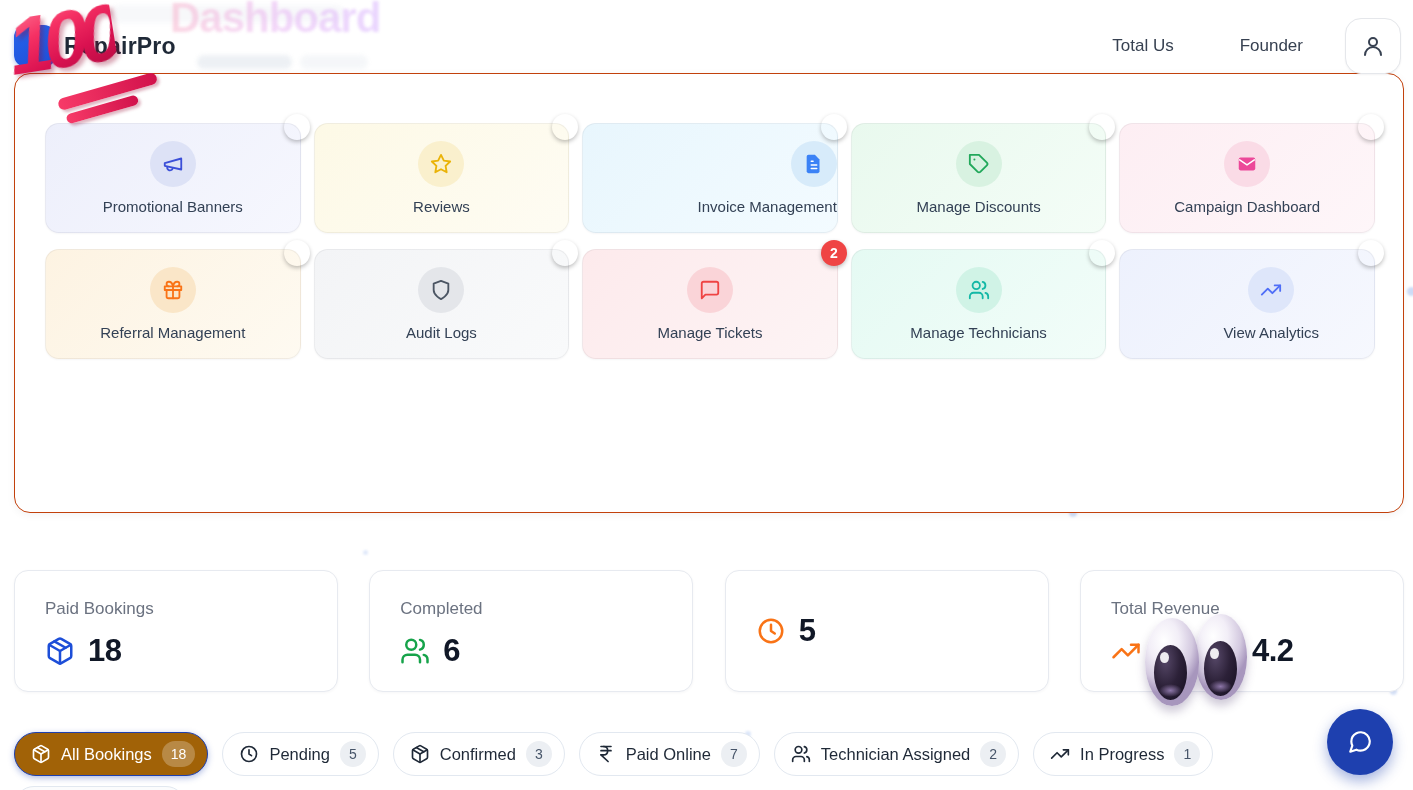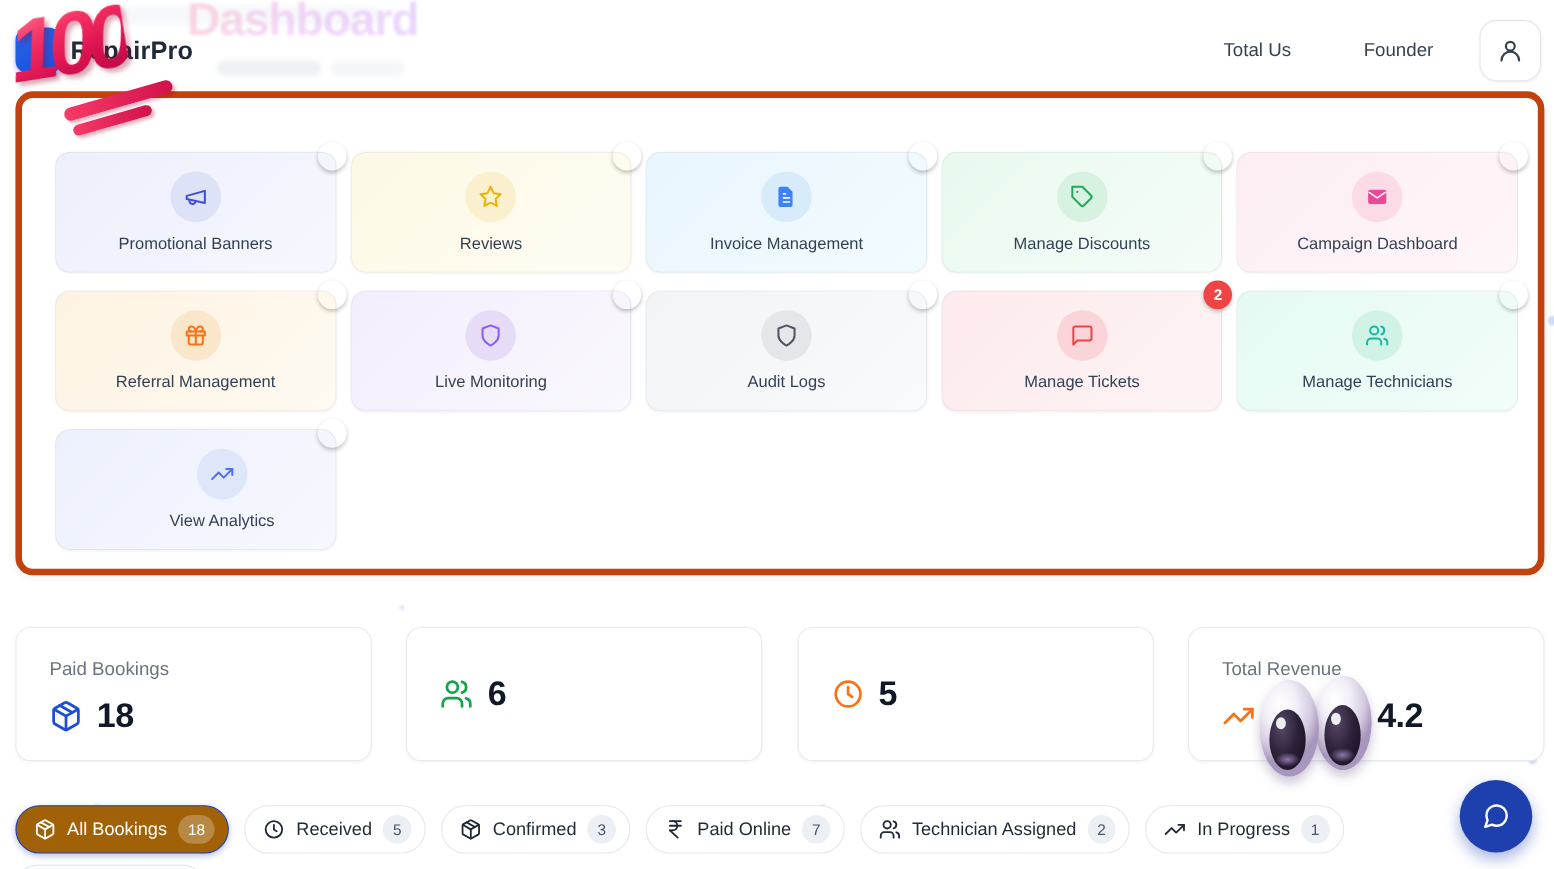--- a/index.html
+++ b/index.html
@@ -27,22 +27,22 @@
         flex:0 0 auto;box-shadow:0 2px 5px rgba(29,78,216,.35);}
   .brand{margin-left:8px;font-size:23px;font-weight:700;color:#1f2937;letter-spacing:.2px;}
   .nav-spacer{flex:1;}
   .nav-link{font-size:17px;color:#374151;margin-left:66px;cursor:pointer;white-space:nowrap;}
   .profile-btn{width:54px;height:54px;margin-left:42px;border-radius:16px;border:1px solid #e5e7eb;
                background:#fff;display:flex;align-items:center;justify-content:center;color:#374151;
                box-shadow:0 1px 2px rgba(15,23,42,.05);cursor:pointer;}
   .profile-btn svg{width:24px;height:24px;}
 
   
-  .main-card{position:absolute;left:14px;top:83px;width:1390px;height:440px;box-sizing:border-box;
-             background:#fff;border:6px solid #c2410c;border-radius:16px;
+  .main-card{position:absolute;left:14px;top:73px;width:1390px;height:440px;box-sizing:border-box;
+             background:#fff;border:1px solid #c2410c;border-radius:16px;
              box-shadow:0 2px 8px rgba(15,23,42,.05);}
   .tiles-grid{position:absolute;left:30px;top:49px;width:1330px;
               display:grid;grid-template-columns:repeat(5,1fr);grid-auto-rows:110px;gap:16px 13px;}
   .tile{position:relative;border-radius:14px;border:1px solid rgba(2,6,23,.05);cursor:pointer;
         display:flex;flex-direction:column;align-items:center;justify-content:center;gap:11px;
         box-shadow:0 1px 2px rgba(15,23,42,.04);}
   .tile-icon-circle{width:46px;height:46px;border-radius:50%;display:flex;align-items:center;justify-content:center;}
   .tile .icon svg{width:22px;height:22px;display:block;}
   .tile-label{font-size:15px;color:#334155;}
   .tile-badge{position:absolute;top:-10px;right:-10px;width:26px;height:26px;border-radius:50%;
@@ -171,21 +171,21 @@
     <div class="tile-badge" hidden=""></div>
     <div class="tile-icon-circle" style="background: rgb(250, 240, 205);">
             <span class="icon" style="display: block; width: 22px; height: 22px; color: rgb(234, 179, 8);">
               <svg viewBox="0 0 24 24" fill="none" stroke="currentColor" stroke-width="2" stroke-linecap="round" stroke-linejoin="round" style="width:100%;height:100%;display:block">
                 <path d="M12 2l3.09 6.26L22 9.27l-5 4.87L18.18 21 12 17.77 5.82 21 7 14.14l-5-4.87 6.91-1.01L12 2z"></path>
               </svg>
             </span>
           </div>
     <div class="tile-label">Reviews</div>
   </div>
-        <div class="tile" style="background: linear-gradient(135deg, rgb(232, 246, 253), rgb(243, 251, 255));">
+        <div class="tile" style="background: linear-gradient(135deg, rgb(232, 246, 253), rgb(243, 251, 255)); align-items: flex-end;">
     <div class="tile-badge" hidden=""></div>
     <div class="tile-icon-circle" style="background: rgb(215, 235, 250);">
             <span class="icon" style="display: block; width: 22px; height: 22px; color: rgb(59, 130, 246);">
               <svg viewBox="0 0 24 24" fill="none" stroke="currentColor" stroke-width="2" stroke-linecap="round" stroke-linejoin="round" style="width:100%;height:100%;display:block">
                 <path fill="currentColor" stroke="none" d="M6 2h7l5 5v13a2 2 0 0 1-2 2H6a2 2 0 0 1-2-2V4a2 2 0 0 1 2-2z"></path>
                 <path d="M9 13h6M9 17h6M9 9h2" stroke="#fff" stroke-width="1.6"></path>
               </svg>
             </span>
           </div>
     <div class="tile-label">Invoice Management</div>
@@ -221,31 +221,20 @@
               <svg viewBox="0 0 24 24" fill="none" stroke="currentColor" stroke-width="2" stroke-linecap="round" stroke-linejoin="round" style="width:100%;height:100%;display:block">
                 <rect x="3" y="8" width="18" height="4"></rect>
                 <path d="M12 8v13"></path>
                 <path d="M19 12v7a2 2 0 0 1-2 2H7a2 2 0 0 1-2-2v-7"></path>
                 <path d="M7.5 8a2.5 2.5 0 0 1 0-5C11 3 12 8 12 8"></path>
                 <path d="M16.5 8a2.5 2.5 0 0 0 0-5C13 3 12 8 12 8"></path>
               </svg>
             </span>
           </div>
     <div class="tile-label">Referral Management</div>
-  </div>
-        <div class="tile" style="background: linear-gradient(135deg, rgb(243, 238, 252), rgb(250, 248, 254));">
-    <div class="tile-badge" hidden=""></div>
-    <div class="tile-icon-circle" style="background: rgb(230, 220, 248);">
-            <span class="icon" style="display: block; width: 22px; height: 22px; color: rgb(139, 92, 246);">
-              <svg viewBox="0 0 24 24" fill="none" stroke="currentColor" stroke-width="2" stroke-linecap="round" stroke-linejoin="round" style="width:100%;height:100%;display:block">
-                <path d="M12 22s8-4 8-10V5l-8-3-8 3v7c0 6 8 10 8 10z"></path>
-              </svg>
-            </span>
-          </div>
-    <div class="tile-label">Live Monitoring</div>
   </div>
         <div class="tile" style="background: linear-gradient(135deg, rgb(243, 244, 246), rgb(249, 250, 251));">
     <div class="tile-badge" hidden=""></div>
     <div class="tile-icon-circle" style="background: rgb(228, 230, 234);">
             <span class="icon" style="display: block; width: 22px; height: 22px; color: rgb(75, 85, 99);">
               <svg viewBox="0 0 24 24" fill="none" stroke="currentColor" stroke-width="2" stroke-linecap="round" stroke-linejoin="round" style="width:100%;height:100%;display:block">
                 <path d="M12 22s8-4 8-10V5l-8-3-8 3v7c0 6 8 10 8 10z"></path>
               </svg>
             </span>
           </div>
@@ -300,20 +289,21 @@
               <path d="M21 8a2 2 0 0 0-1-1.73l-7-4a2 2 0 0 0-2 0l-7 4A2 2 0 0 0 3 8v8a2 2 0 0 0 1 1.73l7 4a2 2 0 0 0 2 0l7-4A2 2 0 0 0 21 16Z"></path>
               <path d="m3.3 7 8.7 5 8.7-5"></path>
               <path d="M12 22V12"></path>
               <path d="m7.5 4.3 9 5.1"></path>
             </svg>
           </span>
       <span class="stat-value">18</span>
     </div>
   </div>
       <div class="stat-card">
+    <div class="stat-label">Completed</div>
     <div class="stat-value-row">
       <span class="icon" style="display: block; width: 30px; height: 30px; color: rgb(22, 163, 74);">
             <svg viewBox="0 0 24 24" fill="none" stroke="currentColor" stroke-width="2" stroke-linecap="round" stroke-linejoin="round" style="width:100%;height:100%;display:block">
               <path d="M16 21v-2a4 4 0 0 0-4-4H6a4 4 0 0 0-4 4v2"></path>
               <circle cx="9" cy="7" r="4"></circle>
               <path d="M22 21v-2a4 4 0 0 0-3-3.87"></path>
               <path d="M16 3.13a4 4 0 0 1 0 7.75"></path>
             </svg>
           </span>
       <span class="stat-value">6</span>
@@ -357,21 +347,21 @@
     <span class="chip-label">All Bookings</span>
     <span class="chip-count">18</span>
   </div>
       <div class="chip">
     <span class="icon" style="display: block; width: 20px; height: 20px; color: currentcolor;">
           <svg viewBox="0 0 24 24" fill="none" stroke="currentColor" stroke-width="2" stroke-linecap="round" stroke-linejoin="round" style="width:100%;height:100%;display:block">
             <circle cx="12" cy="12" r="9"></circle>
             <path d="M12 7v5l3 2"></path>
           </svg>
         </span>
-    <span class="chip-label">Received</span>
+    <span class="chip-label">Pending</span>
     <span class="chip-count">5</span>
   </div>
       <div class="chip">
     <span class="icon" style="display: block; width: 20px; height: 20px; color: currentcolor;">
           <svg viewBox="0 0 24 24" fill="none" stroke="currentColor" stroke-width="2" stroke-linecap="round" stroke-linejoin="round" style="width:100%;height:100%;display:block">
             <path d="M21 8a2 2 0 0 0-1-1.73l-7-4a2 2 0 0 0-2 0l-7 4A2 2 0 0 0 3 8v8a2 2 0 0 0 1 1.73l7 4a2 2 0 0 0 2 0l7-4A2 2 0 0 0 21 16Z"></path>
             <path d="m3.3 7 8.7 5 8.7-5"></path>
             <path d="M12 22V12"></path>
             <path d="m7.5 4.3 9 5.1"></path>
           </svg>

